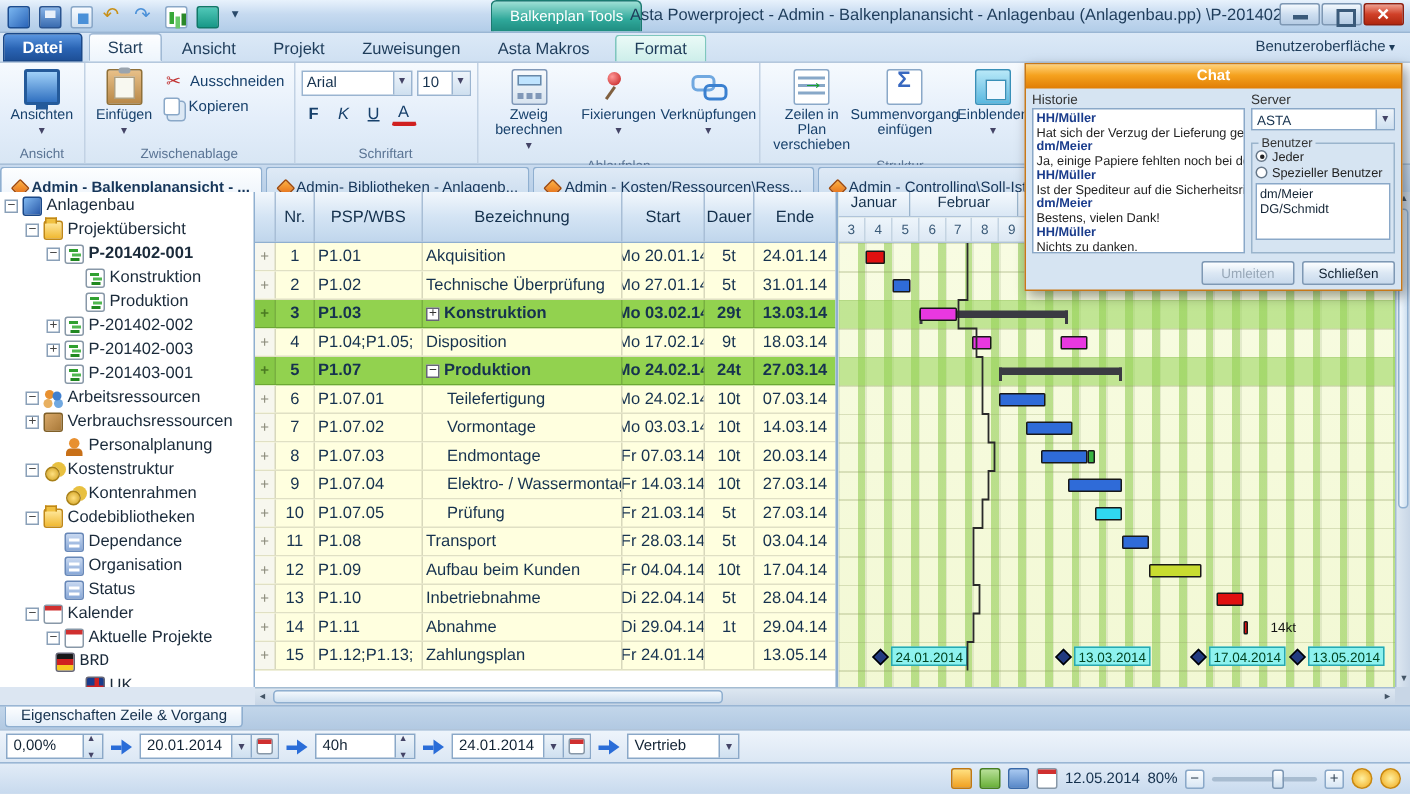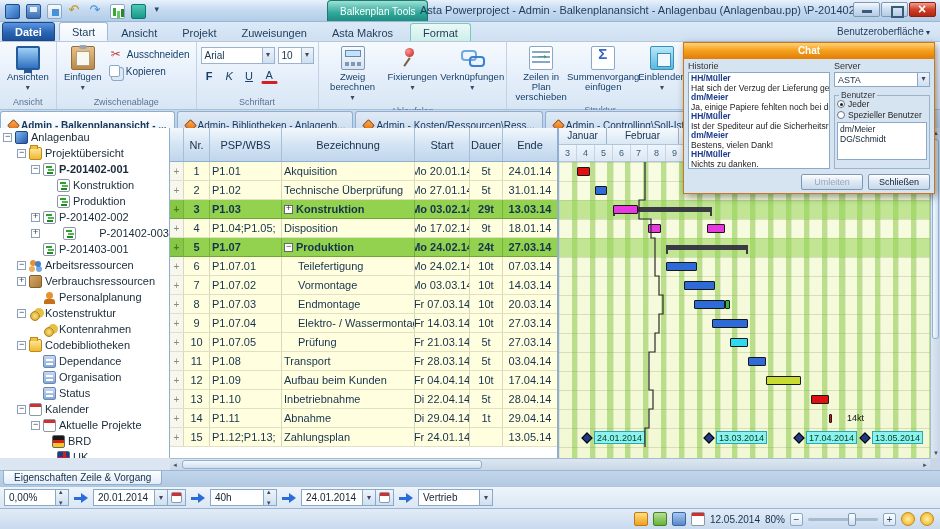--- a/index.html
+++ b/index.html
@@ -447,21 +447,21 @@
         <div class="titem" style="padding-left: 45px;">
           <span class="tspace"></span>
           <span class="ico ic-tgantt"></span>
           <span class="tlabel">Produktion</span>
         </div>
         <div class="titem" style="padding-left: 31px;">
           <span class="texp plus"></span>
           <span class="ico ic-tgantt"></span>
           <span class="tlabel">P-201402-002</span>
         </div>
-        <div class="titem" style="padding-left: 31px; justify-content: space-between;">
+        <div class="titem" style="padding-left: 31px;">
           <span class="texp plus"></span>
           <span class="ico ic-tgantt"></span>
           <span class="tlabel">P-201402-003</span>
         </div>
         <div class="titem" style="padding-left: 31px;">
           <span class="tspace"></span>
           <span class="ico ic-tgantt"></span>
           <span class="tlabel">P-201403-001</span>
         </div>
         <div class="titem" style="padding-left: 17px;">
@@ -512,21 +512,21 @@
         <div class="titem" style="padding-left: 17px;">
           <span class="texp minus"></span>
           <span class="ico ic-tcal"></span>
           <span class="tlabel">Kalender</span>
         </div>
         <div class="titem" style="padding-left: 31px;">
           <span class="texp minus"></span>
           <span class="ico ic-tcal"></span>
           <span class="tlabel">Aktuelle Projekte</span>
         </div>
-        <div class="titem" style="padding-left: 40px;">
+        <div class="titem" style="padding-left: 25px; font-family: Liberation Mono, monospace;">
           <span class="tspace"></span>
           <span class="ico ic-flag-de"></span>
           <span class="tlabel">BRD</span>
         </div>
         <div class="titem" style="padding-left: 45px;">
           <span class="tspace"></span>
           <span class="ico ic-flag-uk"></span>
           <span class="tlabel">UK</span>
         </div>
       </div>
@@ -578,21 +578,21 @@
           </div>
           <div class="trow">
             <div class="td plus c0"></div>
             <div class="td nr c1">4</div>
             <div class="td c2">P1.04;P1.05;</div>
             <div class="td name c3">
               <span>Disposition</span>
             </div>
             <div class="td st c4">Mo 17.02.14</div>
             <div class="td du c5">9t</div>
-            <div class="td en c6">18.01.14</div>
+            <div class="td en c6">18.03.14</div>
           </div>
           <div class="trow sum">
             <div class="td plus c0"></div>
             <div class="td nr c1">5</div>
             <div class="td c2">P1.07</div>
             <div class="td name c3">
               <span class="ttog minus"></span>
               <span>Produktion</span>
             </div>
             <div class="td st c4">Mo 24.02.14</div>

